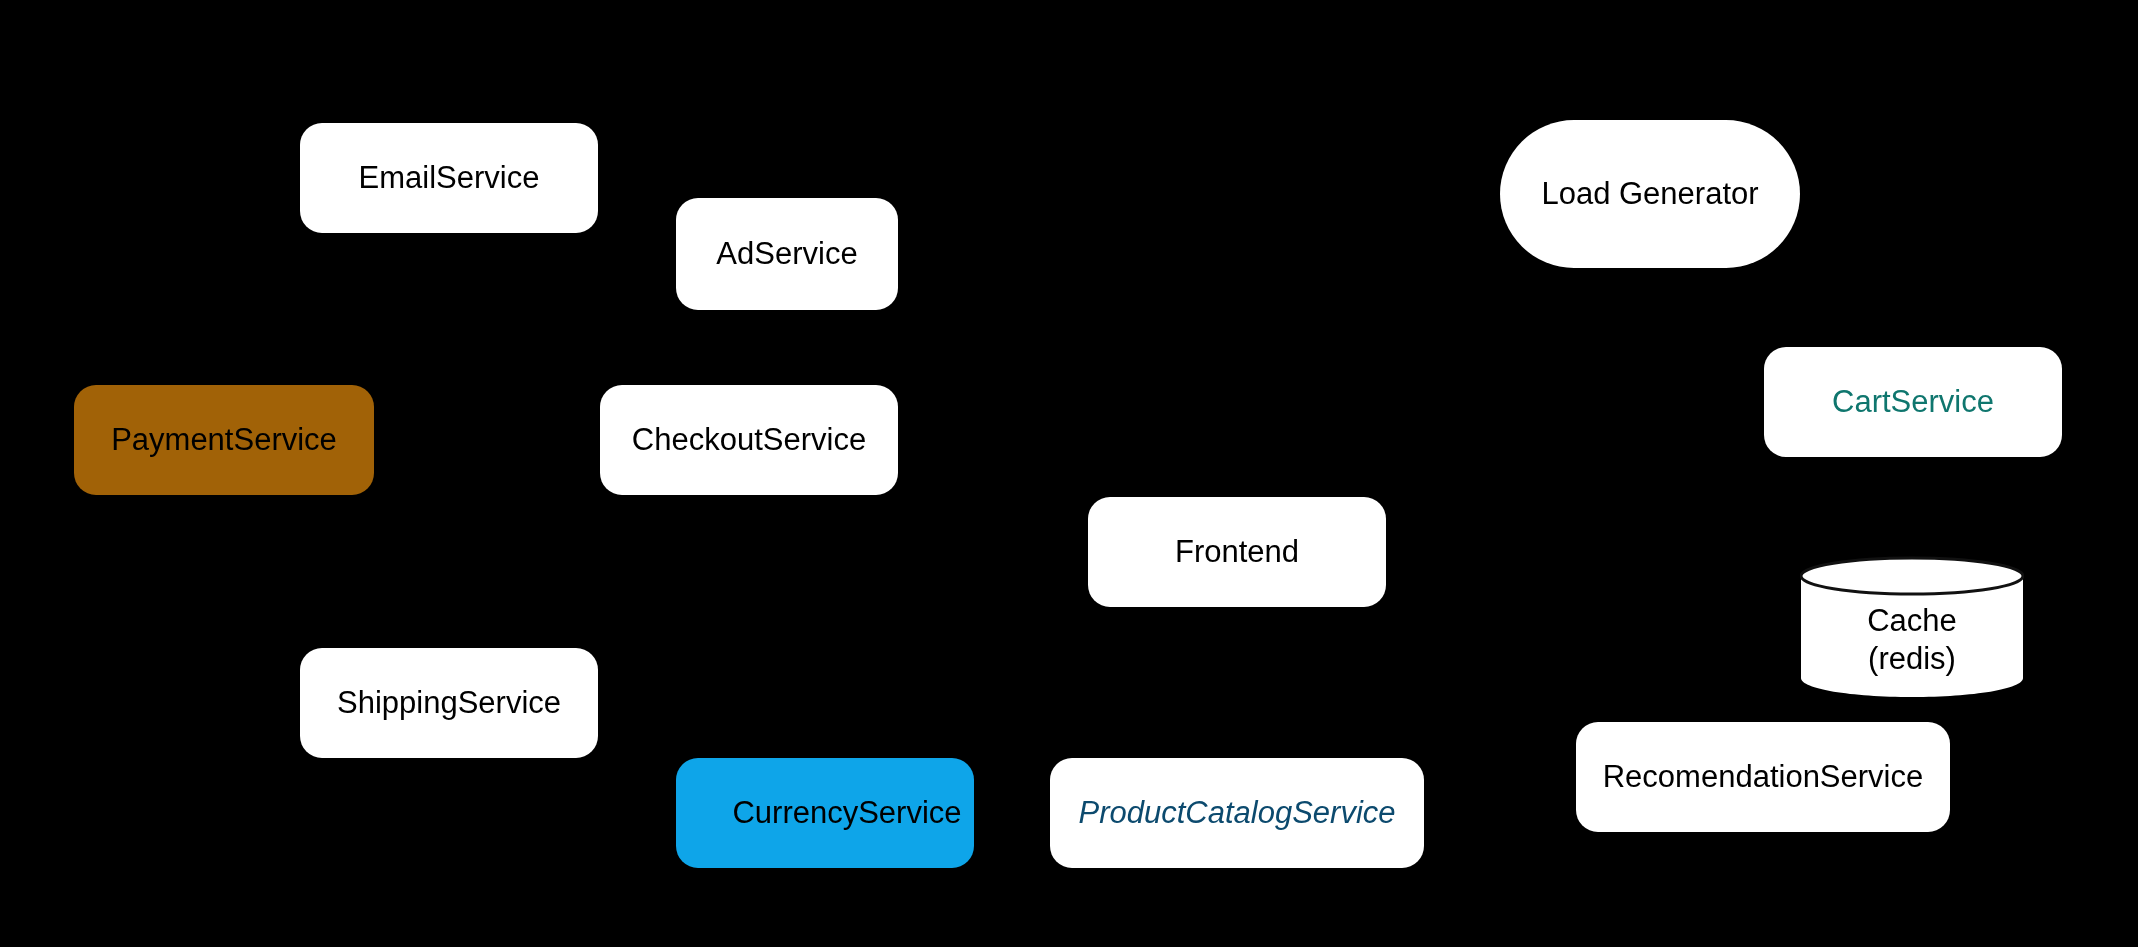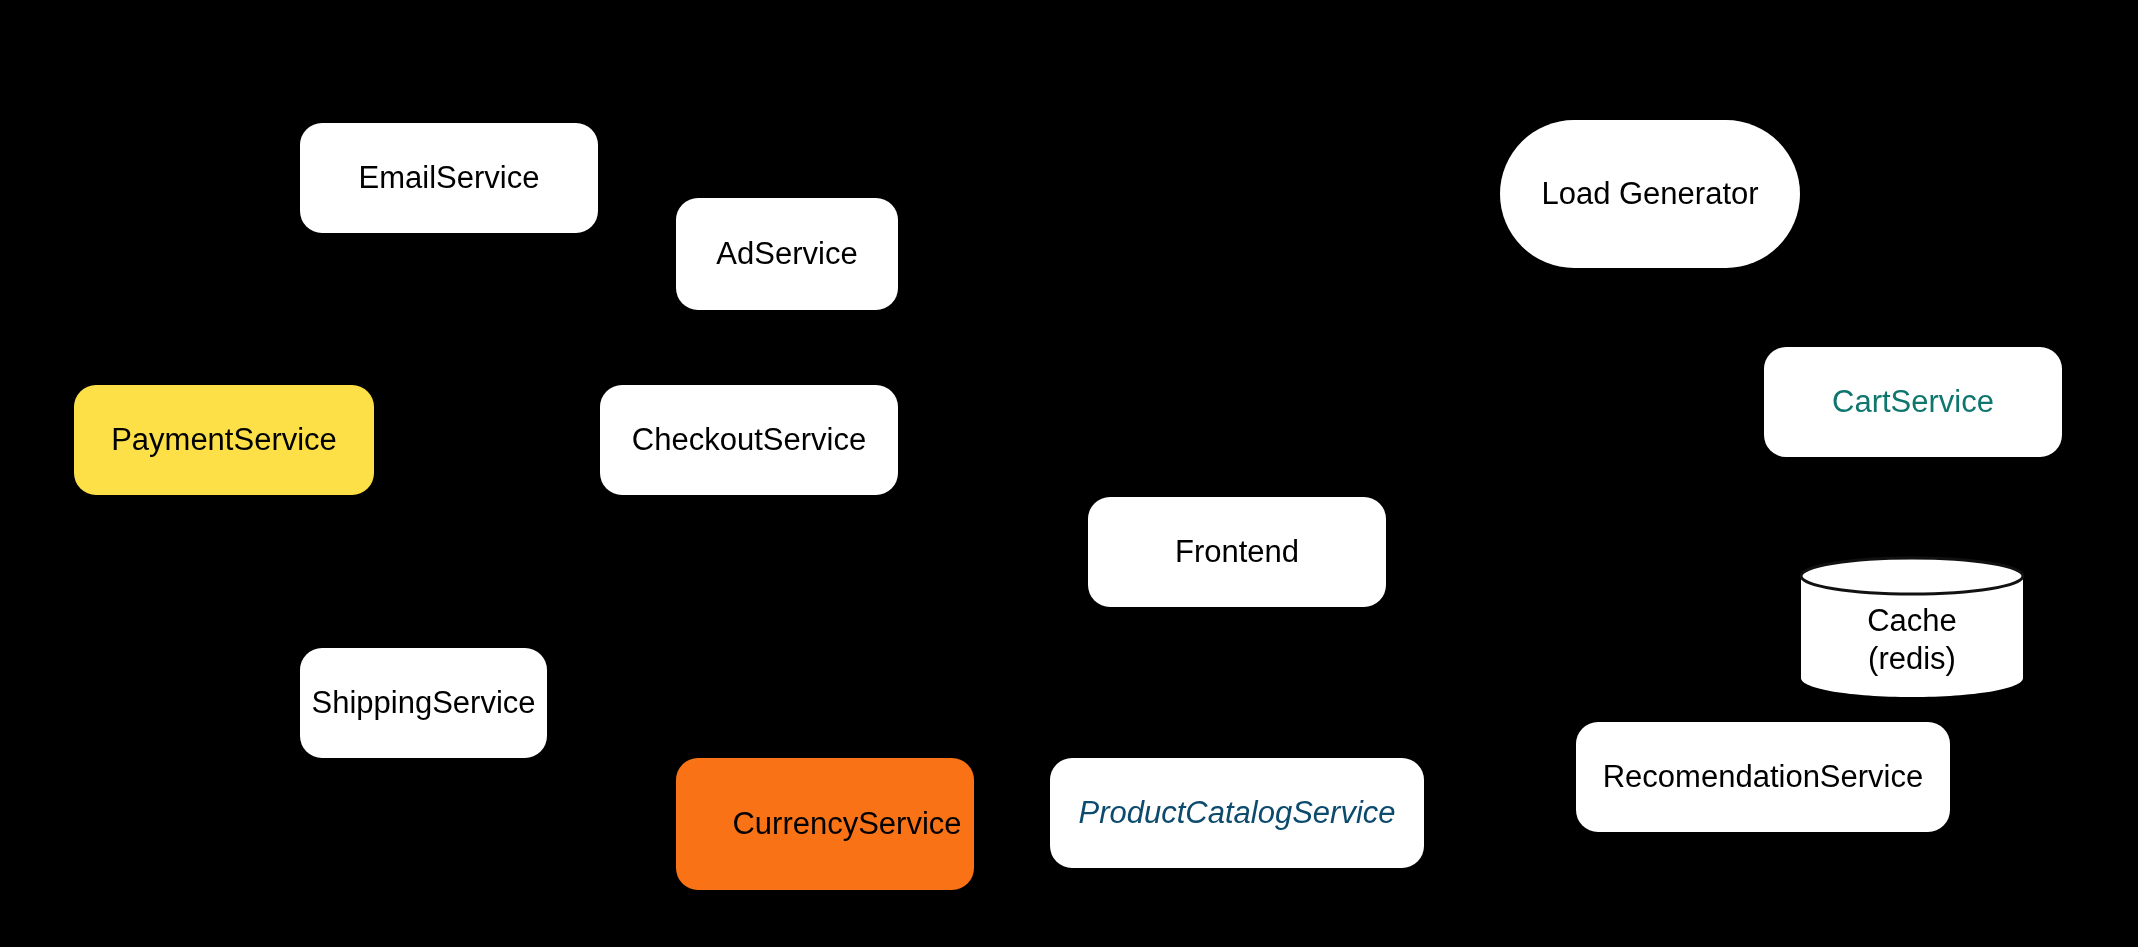--- a/index.html
+++ b/index.html
@@ -80,44 +80,44 @@
 <div id="canvas" style="width: 2138px; height: 947px; background: rgb(0, 0, 0);">
     <div class="node shape-rect" style="left: 300px; top: 123px; width: 298px; height: 110px; font-size: 31px; background: rgb(255, 255, 255);">
       <span class="label" style="color: rgb(0, 0, 0);">EmailService</span>
     </div>
     <div class="node shape-rect" style="left: 676px; top: 198px; width: 222px; height: 112px; font-size: 31px; background: rgb(255, 255, 255);">
       <span class="label" style="color: rgb(0, 0, 0);">AdService</span>
     </div>
     <div class="node shape-stadium" style="left: 1500px; top: 120px; width: 300px; height: 148px; font-size: 31px; background: rgb(255, 255, 255);">
       <span class="label" style="color: rgb(0, 0, 0);">Load Generator</span>
     </div>
-    <div class="node shape-rect" style="left: 74px; top: 385px; width: 300px; height: 110px; font-size: 31px; background: #fde047;">
+    <div class="node shape-rect" style="left: 74px; top: 385px; width: 300px; height: 110px; font-size: 31px; background: #a16207;">
       <span class="label" style="color: rgb(0, 0, 0);">PaymentService</span>
     </div>
     <div class="node shape-rect" style="left: 600px; top: 385px; width: 298px; height: 110px; font-size: 31px; background: rgb(255, 255, 255);">
       <span class="label" style="color: rgb(0, 0, 0);">CheckoutService</span>
     </div>
     <div class="node shape-rect" style="left: 1764px; top: 347px; width: 298px; height: 110px; font-size: 31px; background: rgb(255, 255, 255);">
       <span class="label" style="color: #0f766e;">CartService</span>
     </div>
     <div class="node shape-rect" style="left: 1088px; top: 497px; width: 298px; height: 110px; font-size: 31px; background: rgb(255, 255, 255);">
       <span class="label" style="color: rgb(0, 0, 0);">Frontend</span>
     </div>
     <div class="node shape-cylinder" style="left: 1800px; top: 556px; width: 224px; height: 142px; font-size: 31px;">
       <svg class="cyl-svg" viewBox="0 0 224 142" preserveAspectRatio="none">
         <path d="M 1 20 L 1 122 C 1 133 51 141 112 141 C 173 141 223 133 223 122 L 223 20 Z" fill="#ffffff"></path>
         <ellipse cx="112" cy="20" rx="111" ry="18" fill="#ffffff" stroke="#111111" stroke-width="3"></ellipse>
       </svg>
       <span class="label" style="color: rgb(0, 0, 0);">Cache
 (redis)</span>
     </div>
-    <div class="node shape-rect" style="left: 300px; top: 648px; width: 247px; height: 110px; font-size: 31px; background: rgb(255, 255, 255);">
+    <div class="node shape-rect" style="left: 300px; top: 648px; width: 298px; height: 110px; font-size: 31px; background: rgb(255, 255, 255);">
       <span class="label" style="color: rgb(0, 0, 0);">ShippingService</span>
     </div>
-    <div class="node shape-rect" style="left: 676px; top: 758px; width: 298px; height: 132px; font-size: 31px; background: #f97316; padding-left: 44px;">
+    <div class="node shape-rect" style="left: 676px; top: 758px; width: 298px; height: 110px; font-size: 31px; background: #0ea5e9; padding-left: 44px;">
       <span class="label" style="color: rgb(0, 0, 0);">CurrencyService</span>
     </div>
     <div class="node shape-rect" style="left: 1050px; top: 758px; width: 374px; height: 110px; font-size: 31px; background: rgb(255, 255, 255);">
       <span class="label" style="color: #0c4a6e; font-style: italic;">ProductCatalogService</span>
     </div>
     <div class="node shape-rect" style="left: 1576px; top: 722px; width: 374px; height: 110px; font-size: 31px; background: rgb(255, 255, 255);">
       <span class="label" style="color: rgb(0, 0, 0);">RecomendationService</span>
     </div>
   </div>
 

